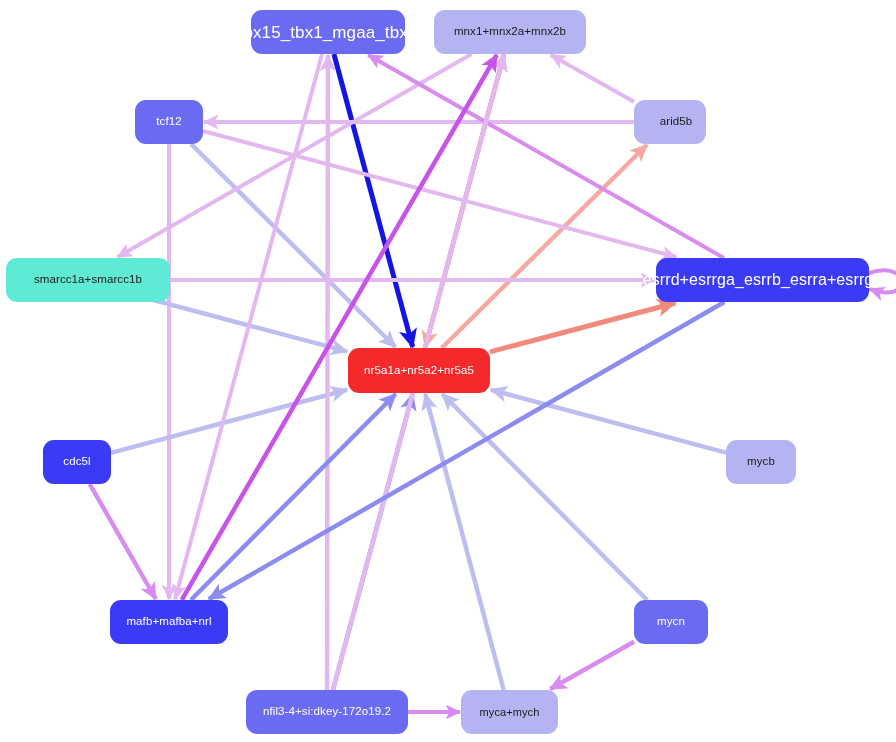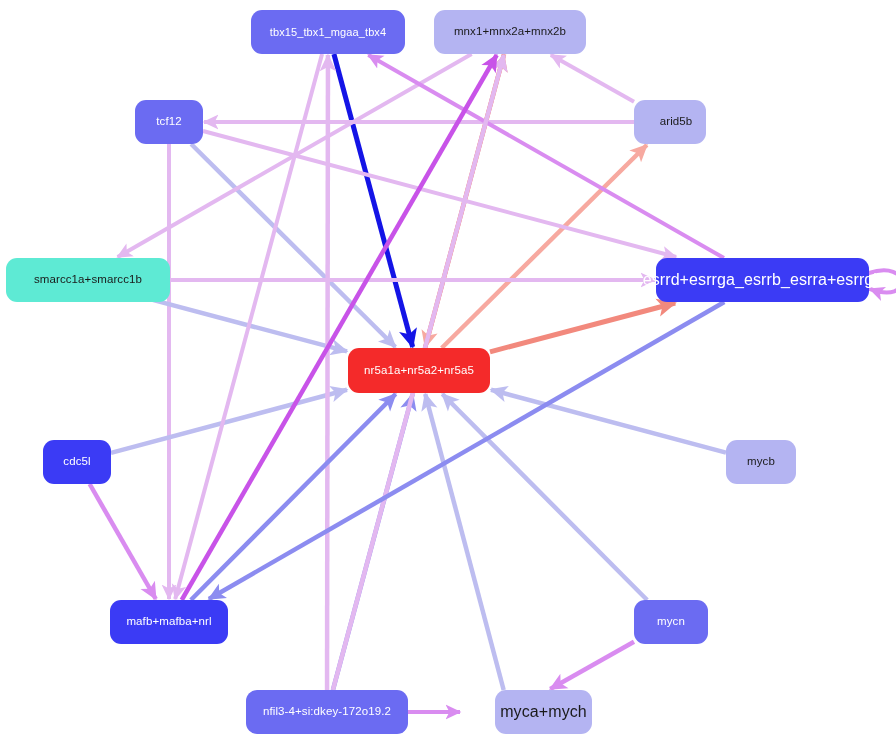--- a/index.html
+++ b/index.html
@@ -152,21 +152,21 @@
       <g>
         <line x1="190.86878727634195" y1="600" x2="395.6401590457256" y2="394" stroke="#8c8cf0" stroke-width="4.5" stroke-linecap="butt" marker-end="url(#arw_8c8cf0)"></line>
       </g>
       <g>
         <line x1="724.3216374269006" y1="302" x2="208.91374269005848" y2="599" stroke="#8c8cf0" stroke-width="4.5" stroke-linecap="butt" marker-end="url(#arw_8c8cf0)"></line>
       </g>
       <g>
         <line x1="322.071186440678" y1="54" x2="175.19830508474575" y2="599" stroke="#e3b8f0" stroke-width="4" stroke-linecap="butt" marker-end="url(#arw_e3b8f0)"></line>
       </g>
     </svg>
-<div class="node" style="left: 251px; top: 10px; width: 154px; height: 44px; background: rgb(107, 107, 242); color: rgb(255, 255, 255); font-size: 11px;">
+<div class="node" style="left: 251px; top: 10px; width: 154px; height: 44px; background: rgb(107, 107, 242); color: rgb(255, 255, 255); font-size: 17px;">
       <span class="node-label">tbx15_tbx1_mgaa_tbx4</span>
     </div>
     <div class="node" style="left: 434px; top: 10px; width: 152px; height: 44px; background: rgb(180, 180, 242); color: rgb(26, 26, 26); font-size: 11.5px;">
       <span class="node-label">mnx1+mnx2a+mnx2b</span>
     </div>
     <div class="node" style="left: 135px; top: 100px; width: 68px; height: 44px; background: rgb(107, 107, 242); color: rgb(255, 255, 255); font-size: 11.5px;">
       <span class="node-label">tcf12</span>
     </div>
     <div class="node" style="left: 634px; top: 100px; width: 72px; height: 44px; background: rgb(180, 180, 242); color: rgb(26, 26, 26); font-size: 11.5px; padding-left: 12px;">
       <span class="node-label">arid5b</span>
@@ -188,16 +188,16 @@
     </div>
     <div class="node" style="left: 110px; top: 600px; width: 118px; height: 44px; background: rgb(59, 59, 245); color: rgb(255, 255, 255); font-size: 11.5px;">
       <span class="node-label">mafb+mafba+nrl</span>
     </div>
     <div class="node" style="left: 634px; top: 600px; width: 74px; height: 44px; background: rgb(107, 107, 242); color: rgb(255, 255, 255); font-size: 11.5px;">
       <span class="node-label">mycn</span>
     </div>
     <div class="node" style="left: 246px; top: 690px; width: 162px; height: 44px; background: rgb(107, 107, 242); color: rgb(255, 255, 255); font-size: 11.5px;">
       <span class="node-label">nfil3-4+si:dkey-172o19.2</span>
     </div>
-    <div class="node" style="left: 461px; top: 690px; width: 97px; height: 44px; background: rgb(180, 180, 242); color: rgb(26, 26, 26); font-size: 16px; margin-left: 34px;">
+    <div class="node" style="left: 461px; top: 690px; width: 97px; height: 44px; background: rgb(180, 180, 242); color: rgb(26, 26, 26); font-size: 11px;">
       <span class="node-label">myca+mych</span>
     </div>
   </div>
 
 </body></html>

